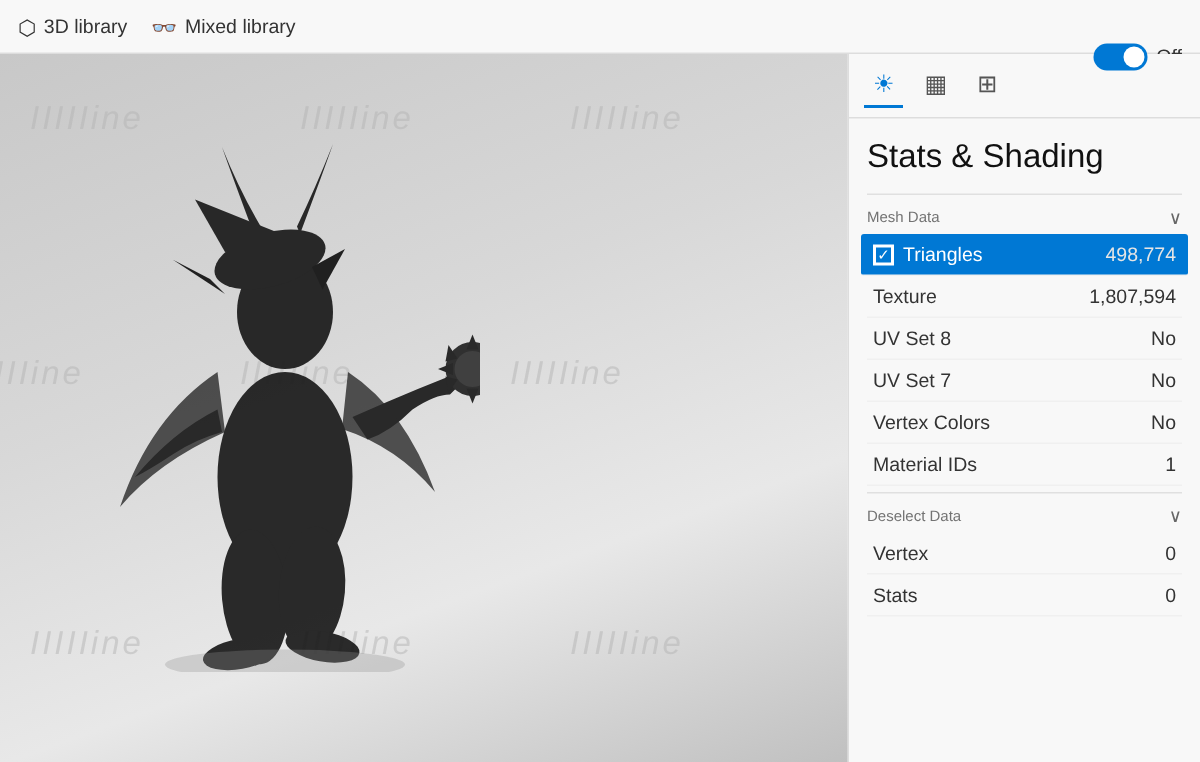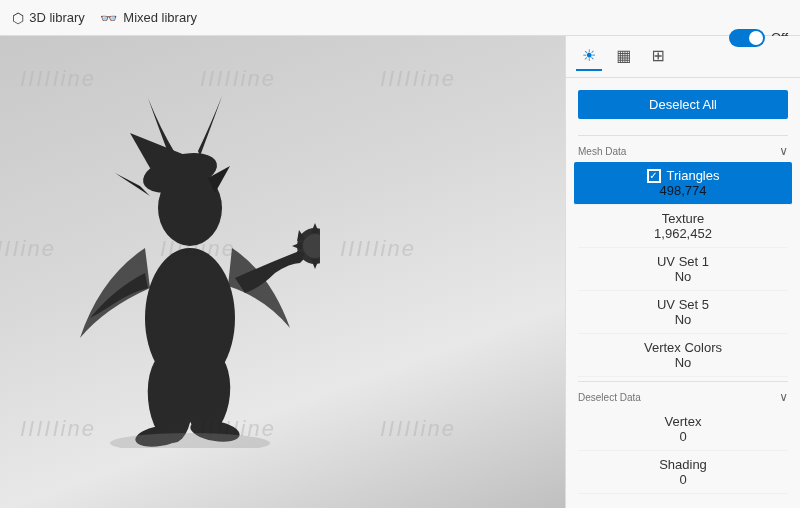--- a/index.html
+++ b/index.html
@@ -130,39 +130,38 @@
       padding: 8px 0 4px 0;
       border-top: 1px solid #e0e0e0;
       cursor: pointer;
     }
     .section-title { font-size: 10px; color: #737373; font-weight: 400; }
     .chevron { font-size: 12px; color: #666; }
 
     
     .data-row {
       display: flex;
-      justify-content: flex-end;
+      justify-content: space-between;
       align-items: center;
       padding: 6px 4px;
       border-bottom: 1px solid #f0f0f0;
       font-size: 13px;
       color: #333;
-      flex-direction: column;
     }
     .data-row.highlighted {
       background: #0078d4;
       color: white;
       border-radius: 2px;
       padding: 6px 8px;
       margin: 0 -4px;
     }
     .data-row .label { color: inherit; }
     .data-row .value { color: inherit; font-size: 13px; }
     .data-row.highlighted .label { color: white; }
-    .data-row.highlighted .value { color: #0f172a; }
+    .data-row.highlighted .value { color: #e5e5e5; }
 
     
     .checkbox {
       width: 14px; height: 14px;
       border: 2px solid white;
       background: transparent;
       display: inline-flex; align-items: center; justify-content: center;
       margin-right: 6px;
       flex-shrink: 0;
     }
@@ -257,73 +256,77 @@
 
   <div class="right-panel">
 
     <div class="panel-tabs">
       <div class="panel-tab active">☀</div>
       <div class="panel-tab">▦</div>
       <div class="panel-tab">⊞</div>
     </div>
 
     <div class="panel-content">
-
-      <button class="deselect-btn">Deselect All</button>
+      <div class="panel-title">Stats &amp; Shading</div>
+
 
       
       <div class="section-header">
         <span class="section-title">Mesh Data</span>
         <span class="chevron">∨</span>
       </div>
       <div class="section-content">
 
         <div class="data-row highlighted">
           <span class="row-left">
             <span class="checkbox checkbox-checked"></span>
             <span class="label">Triangles</span>
           </span>
           <span class="value">498,774</span>
         </div>
 
         <div class="data-row">
           <span class="label">Texture</span>
-          <span class="value">1,962,452</span>
-        </div>
-
-        <div class="data-row">
-          <span class="label">UV Set 1</span>
+          <span class="value">1,807,594</span>
+        </div>
+
+        <div class="data-row">
+          <span class="label">UV Set 8</span>
           <span class="value">No</span>
         </div>
 
         <div class="data-row">
-          <span class="label">UV Set 5</span>
+          <span class="label">UV Set 7</span>
           <span class="value">No</span>
         </div>
 
         <div class="data-row">
           <span class="label">Vertex Colors</span>
           <span class="value">No</span>
         </div>
 
+        <div class="data-row">
+          <span class="label">Material IDs</span>
+          <span class="value">1</span>
+        </div>
       </div>
 
       
       <div class="section-header">
         <span class="section-title">Deselect Data</span>
         <span class="chevron">∨</span>
       </div>
       <div class="section-content">
 
         <div class="data-row">
           <span class="label">Vertex</span>
           <span class="value">0</span>
         </div>
 
         <div class="data-row">
-          <span class="label">Shading</span>
+          <span class="label">Stats</span>
           <span class="value">0</span>
         </div>
       </div>
 
     </div>
   </div>
 </div>
 
 </body></html>

